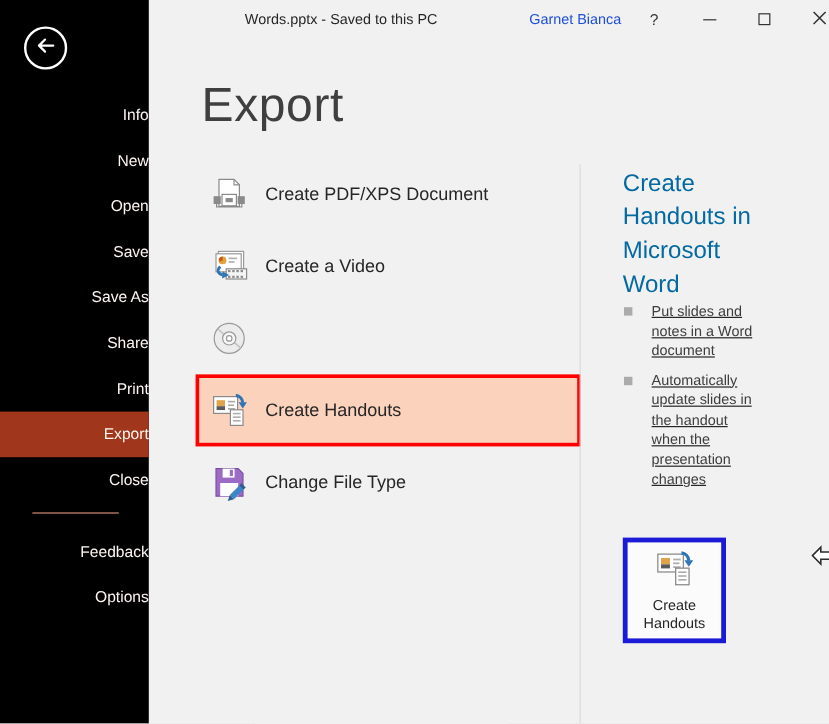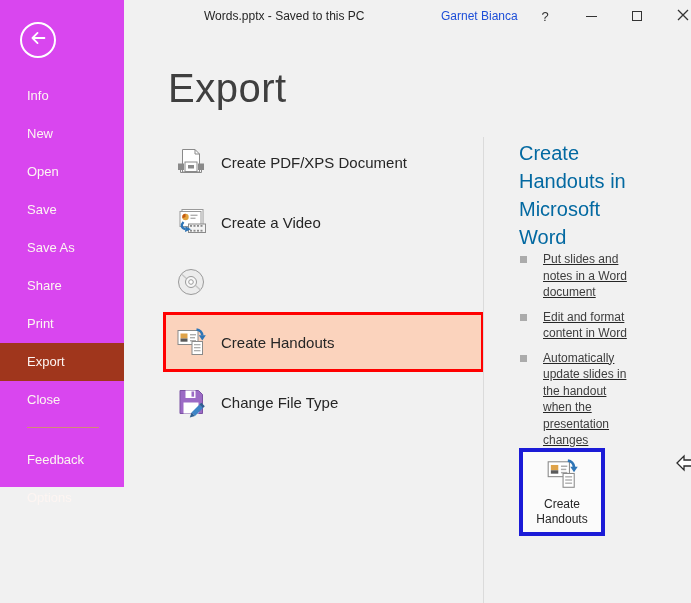--- a/index.html
+++ b/index.html
@@ -4,21 +4,21 @@
 <style>
   * { margin:0; padding:0; box-sizing:border-box; }
   body { background:#d8d8d8; font-family:"Liberation Sans", sans-serif; }
   .app {
     position:relative; width:691px; height:603px;
     background:#F1F1F1; overflow:hidden;
     font-family:"Liberation Sans", sans-serif;
     color:#262626;
   }
   
-  .sidebar { position:absolute; left:0; top:0; width:124px; height:487px; background:#d946ef; }
+  .sidebar { position:absolute; left:0; top:0; width:124px; height:603px; background:#000000;text-align:right; }
   .back-btn {
     position:absolute; left:20px; top:22px; width:36px; height:36px;
     border:2px solid #fff; border-radius:50%;
     display:flex; align-items:center; justify-content:center; cursor:default;
   }
   .nav { position:absolute; left:0; top:77px; width:124px; }
   .nav.footer { top:441px; }
   .nav-item {
     height:38px; line-height:38px; padding-left:27px;
     color:#FDF5F2; font-size:13px; cursor:default; white-space:nowrap;
@@ -229,24 +229,20 @@
 
   <div class="detail-heading">Create Handouts in Microsoft Word</div>
 
   <div class="bullets">
     <div class="bullet">
       <span class="bullet-square"></span>
       <span class="bullet-text">Put slides and notes in a Word document</span>
     </div>
     <div class="bullet">
       <span class="bullet-square"></span>
-      <span class="bullet-text">Edit and format content in Word</span>
-    </div>
-    <div class="bullet">
-      <span class="bullet-square"></span>
       <span class="bullet-text">Automatically update slides in the handout when the presentation changes</span>
     </div>
   </div>
 
   <div class="action-btn">
     <span class="btn-icon">
       <svg viewBox="0 0 32 32" width="34" height="34">
         <rect x="3" y="4.5" width="20" height="14" fill="#fff" stroke="#8a8a8a"></rect>
         <rect x="5.5" y="7.5" width="7" height="5" fill="#DFA349"></rect>
         <rect x="5.5" y="12.5" width="7" height="3.2" fill="#5a5a5a"></rect>

